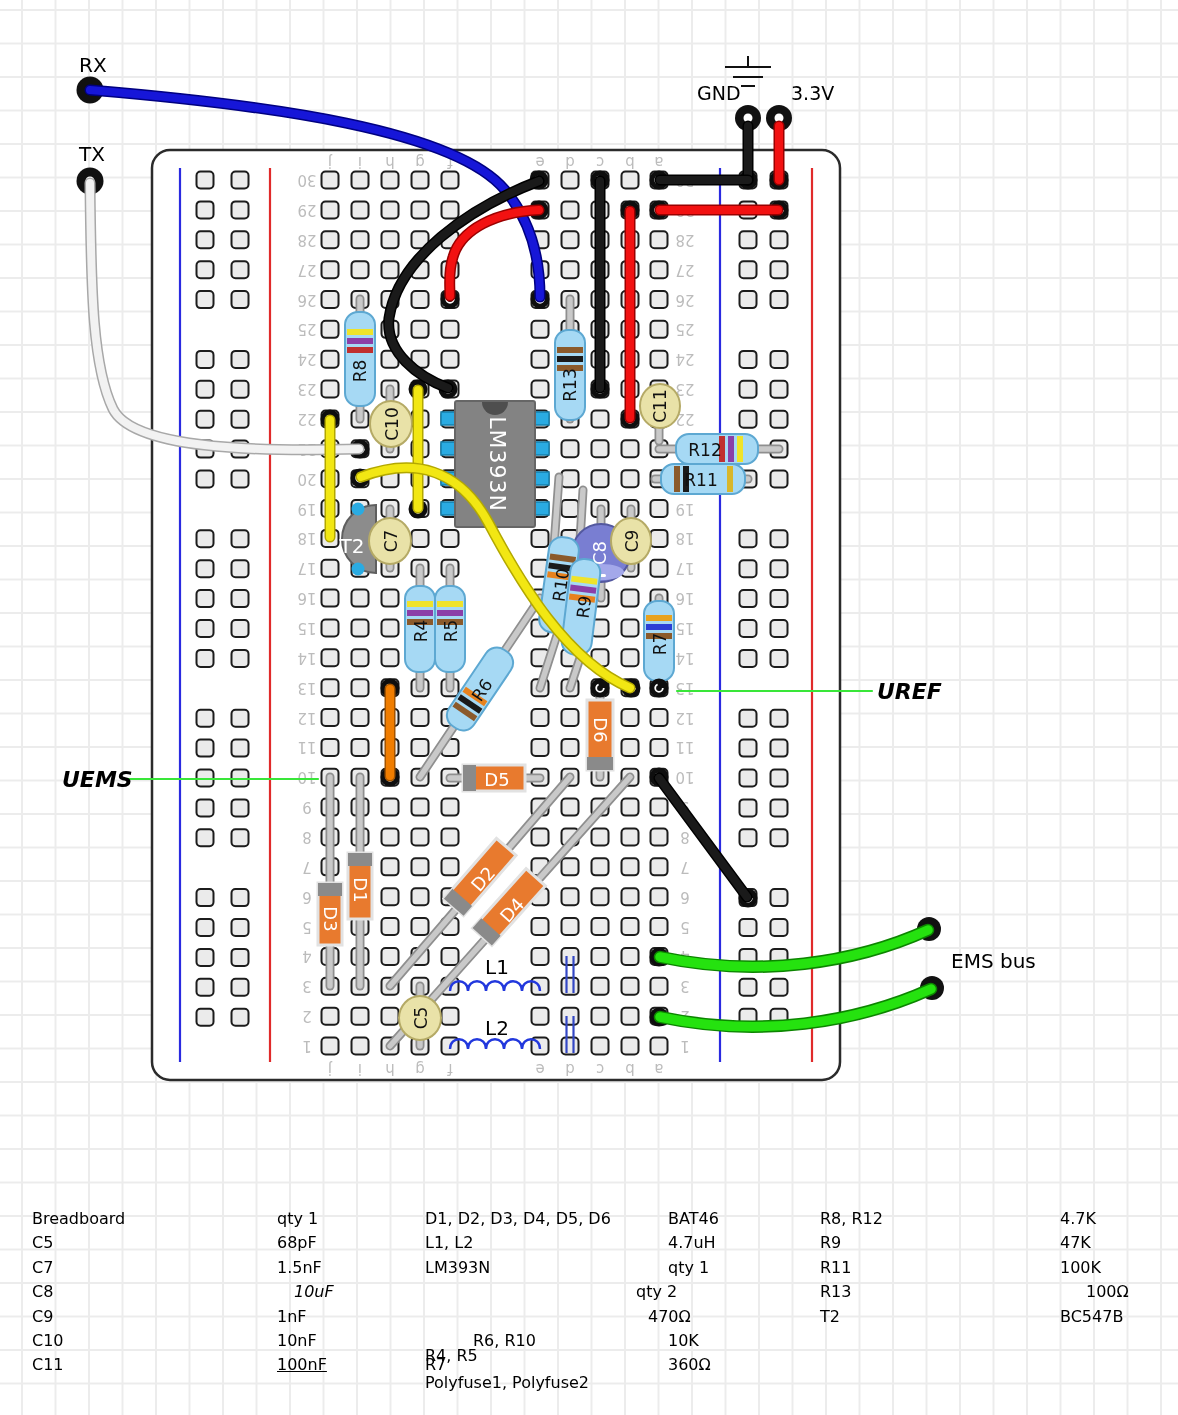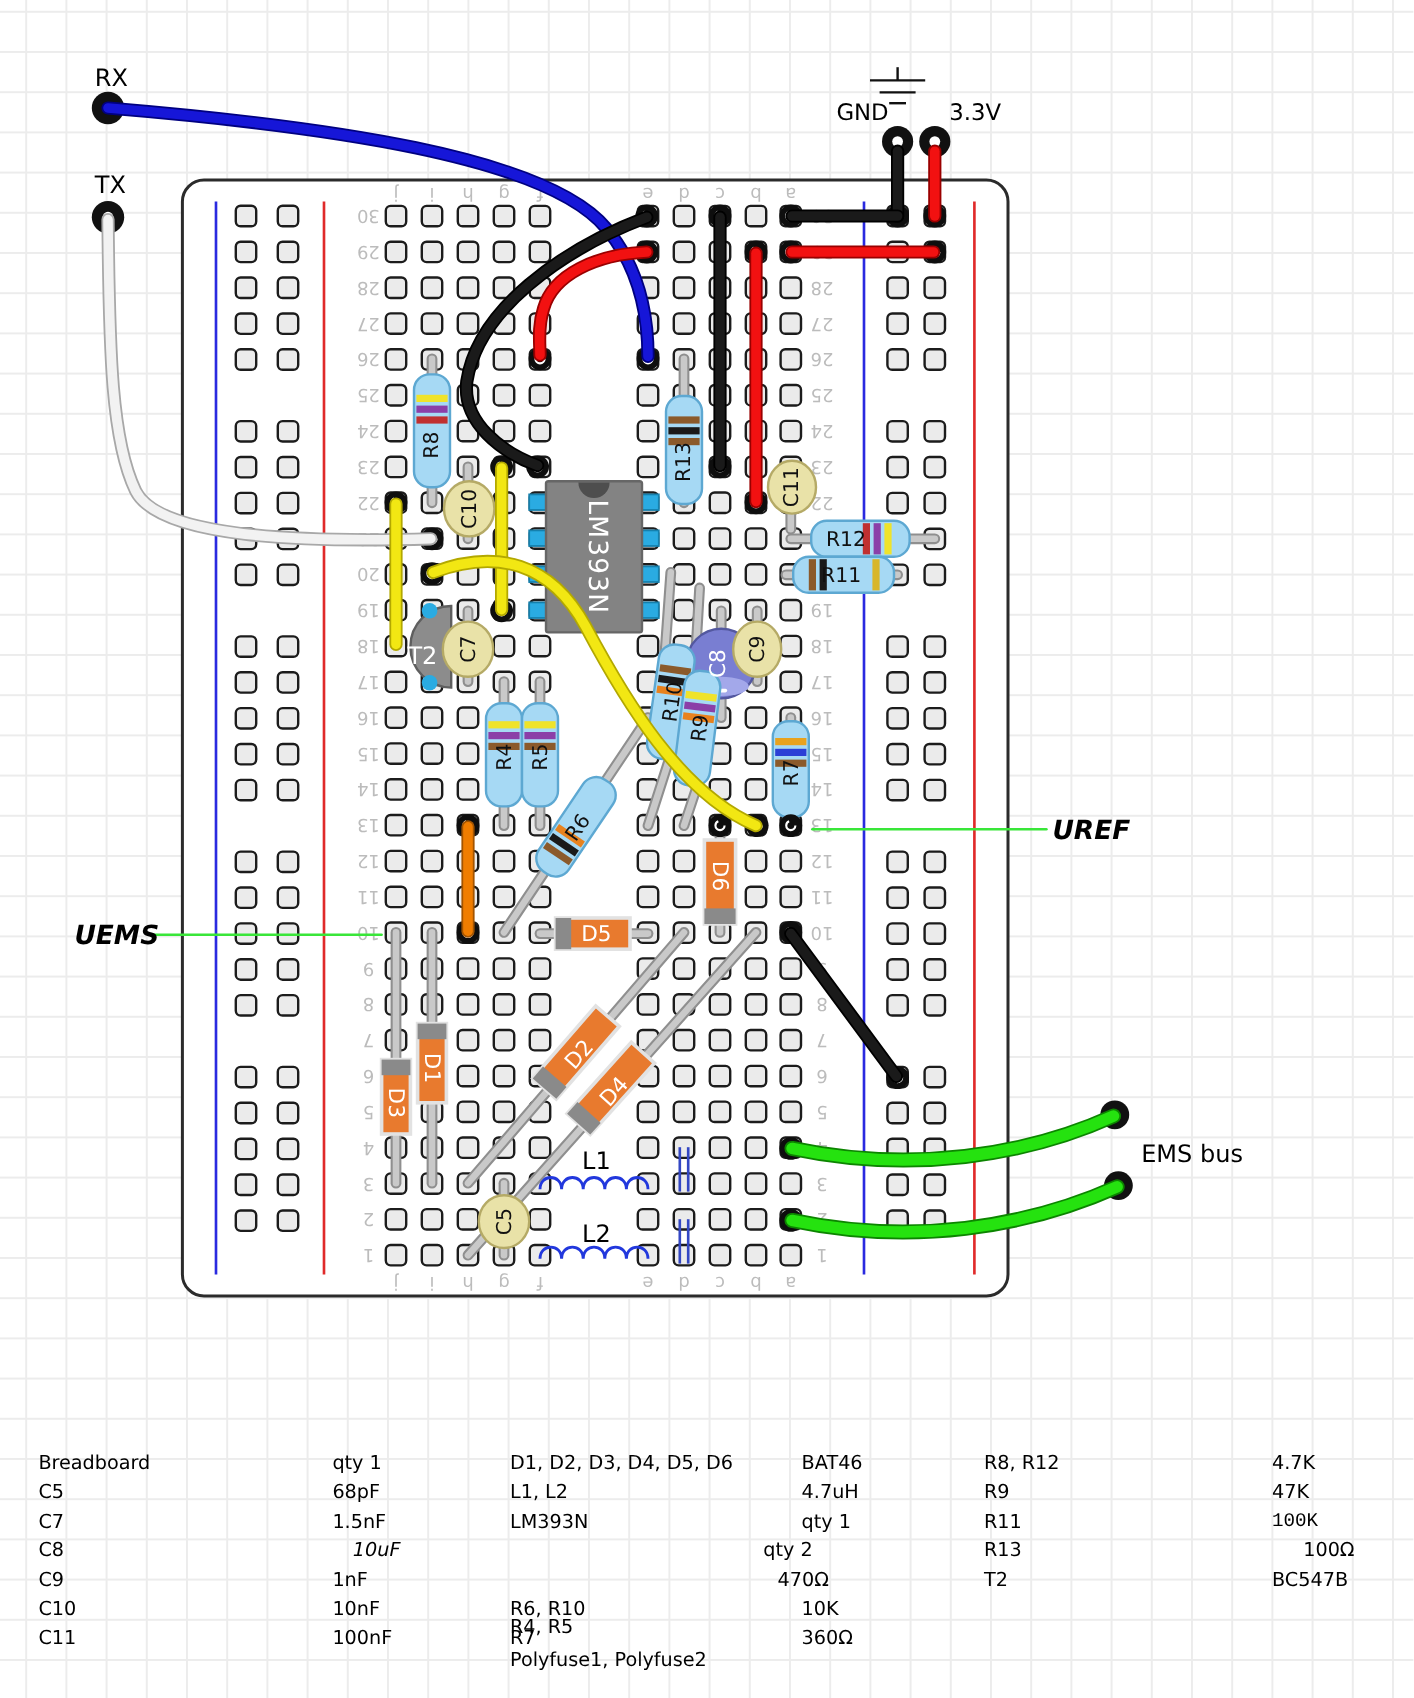--- a/index.html
+++ b/index.html
@@ -957,39 +957,39 @@
       <div class="plrow" style="left: 277px; top: 1231.4px;">68pF</div>
       <div class="plrow" style="left: 32px; top: 1255.8px;">C7</div>
       <div class="plrow" style="left: 277px; top: 1255.8px;">1.5nF</div>
       <div class="plrow" style="left: 32px; top: 1280.2px;">C8</div>
       <div class="plrow" style="left: 294px; top: 1280.2px; font-style: italic;">10uF</div>
       <div class="plrow" style="left: 32px; top: 1304.6px;">C9</div>
       <div class="plrow" style="left: 277px; top: 1304.6px;">1nF</div>
       <div class="plrow" style="left: 32px; top: 1329px;">C10</div>
       <div class="plrow" style="left: 277px; top: 1329px;">10nF</div>
       <div class="plrow" style="left: 32px; top: 1353.4px;">C11</div>
-      <div class="plrow" style="left: 277px; top: 1353.4px;">100nF</div>
+      <div class="plrow" style="left: 277px; top: 1353.4px; text-decoration: underline;">100nF</div>
       <div class="plrow" style="left: 425px; top: 1207px;">D1, D2, D3, D4, D5, D6</div>
       <div class="plrow" style="left: 668px; top: 1207px;">BAT46</div>
       <div class="plrow" style="left: 425px; top: 1231.4px;">L1, L2</div>
       <div class="plrow" style="left: 668px; top: 1231.4px;">4.7uH</div>
       <div class="plrow" style="left: 425px; top: 1255.8px;">LM393N</div>
       <div class="plrow" style="left: 668px; top: 1255.8px;">qty 1</div>
       <div class="plrow" style="left: 425px; top: 1355px; margin-top: 16px;">Polyfuse1, Polyfuse2</div>
       <div class="plrow" style="left: 636px; top: 1280.2px;">qty 2</div>
       <div class="plrow" style="left: 425px; top: 1304.6px; margin-top: 39px;">R4, R5</div>
       <div class="plrow" style="left: 648px; top: 1304.6px;">470Ω</div>
-      <div class="plrow" style="left: 425px; top: 1329px;">R6, R10</div>
+      <div class="plrow" style="left: 425px; top: 1329px; padding-left: 48px;">R6, R10</div>
       <div class="plrow" style="left: 668px; top: 1329px;">10K</div>
       <div class="plrow" style="left: 425px; top: 1353.4px;">R7</div>
       <div class="plrow" style="left: 668px; top: 1353.4px;">360Ω</div>
       <div class="plrow" style="left: 820px; top: 1207px;">R8, R12</div>
       <div class="plrow" style="left: 1060px; top: 1207px;">4.7K</div>
       <div class="plrow" style="left: 820px; top: 1231.4px;">R9</div>
       <div class="plrow" style="left: 1060px; top: 1231.4px;">47K</div>
       <div class="plrow" style="left: 820px; top: 1255.8px;">R11</div>
-      <div class="plrow" style="left: 1060px; top: 1255.8px; font-family: Liberation Mono, monospace;">100K</div>
+      <div class="plrow" style="left: 1060px; top: 1255.8px;">100K</div>
       <div class="plrow" style="left: 820px; top: 1280.2px;">R13</div>
       <div class="plrow" style="left: 1060px; top: 1280.2px; margin-left: 26px;">100Ω</div>
       <div class="plrow" style="left: 820px; top: 1304.6px;">T2</div>
       <div class="plrow" style="left: 1060px; top: 1304.6px;">BC547B</div>
     </div>
 </div>
 
 </body></html>

